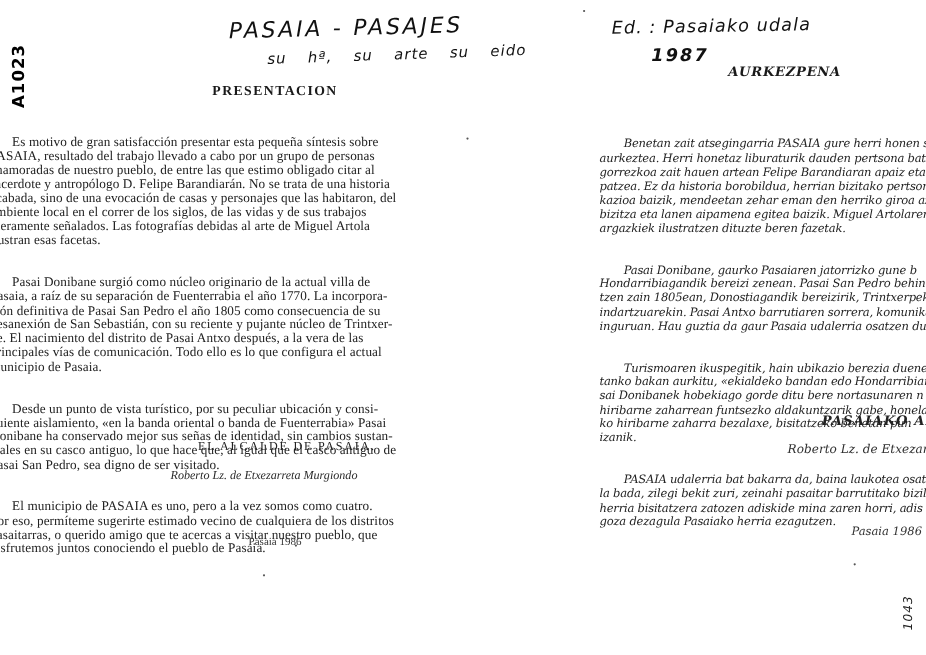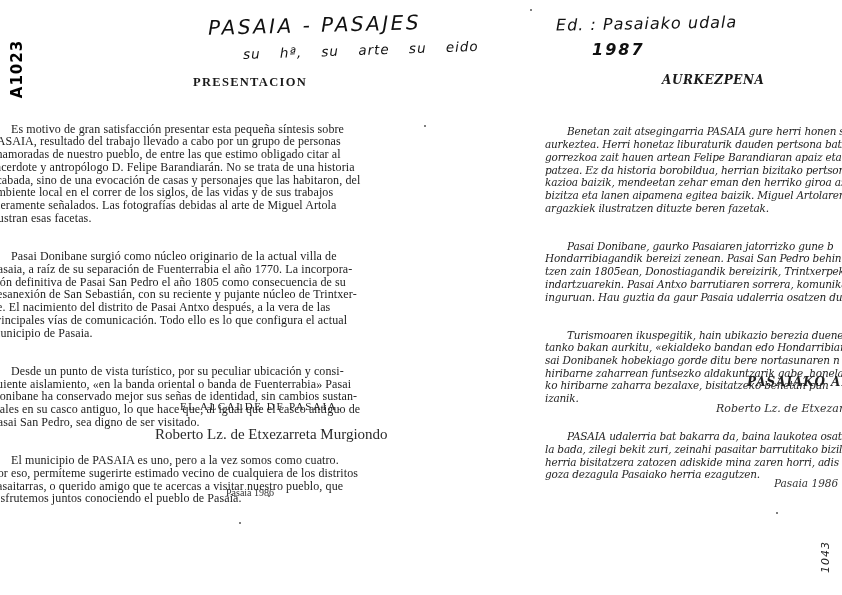--- a/index.html
+++ b/index.html
@@ -20,32 +20,32 @@
     letter-spacing:.1px;
     color:#222;
   }
   #left-col .para{margin:0;text-indent:20px;}
   .left-title{
     left:193px;top:75px;
     font-weight:bold;font-size:12.5px;letter-spacing:1.3px;
     color:#1a1a1a;
   }
   .left-sig-title{left:180px;top:400px;font-size:11px;letter-spacing:1.6px;color:#222;}
-  .left-sig-name{left:155px;top:426px;font-size:15px;color:#2a2a2a;}
+  .left-sig-name{left:155px;top:426px;font-size:11px;color:#2a2a2a;font-style:italic;}
   .left-footer{left:226px;top:487px;font-size:10px;color:#333;}
   
   #right-col{
     left:545px;top:100px;width:420px;
     font-family:"DejaVu Serif", serif;font-style:italic;
     font-size:10.5px;line-height:12.7px;letter-spacing:-.2px;
     color:#232323;
   }
   #right-col .para{margin:0;text-indent:22px;}
   .right-title{
-    left:662px;top:73px;
+    left:662px;top:58px;
     font-family:"DejaVu Serif", serif;font-style:italic;font-weight:bold;
     font-size:12px;letter-spacing:.6px;color:#1a1a1a;
   }
   .right-sig-title{left:747px;top:375px;font-family:"DejaVu Serif",serif;font-style:italic;font-weight:bold;font-size:12px;letter-spacing:1px;color:#222;white-space:nowrap;}
   .right-sig-name{left:716px;top:402px;font-family:"DejaVu Serif",serif;font-style:italic;font-size:11px;color:#2e2e2e;white-space:nowrap;}
   .right-footer{left:774px;top:477px;font-family:"DejaVu Serif",serif;font-style:italic;font-size:10.5px;color:#333;}
   
   .hand{font-family:"DejaVu Sans", sans-serif;font-style:italic;color:#111;}
   .hand-title{
     left:208px;top:13px;font-size:20px;letter-spacing:2.5px;

